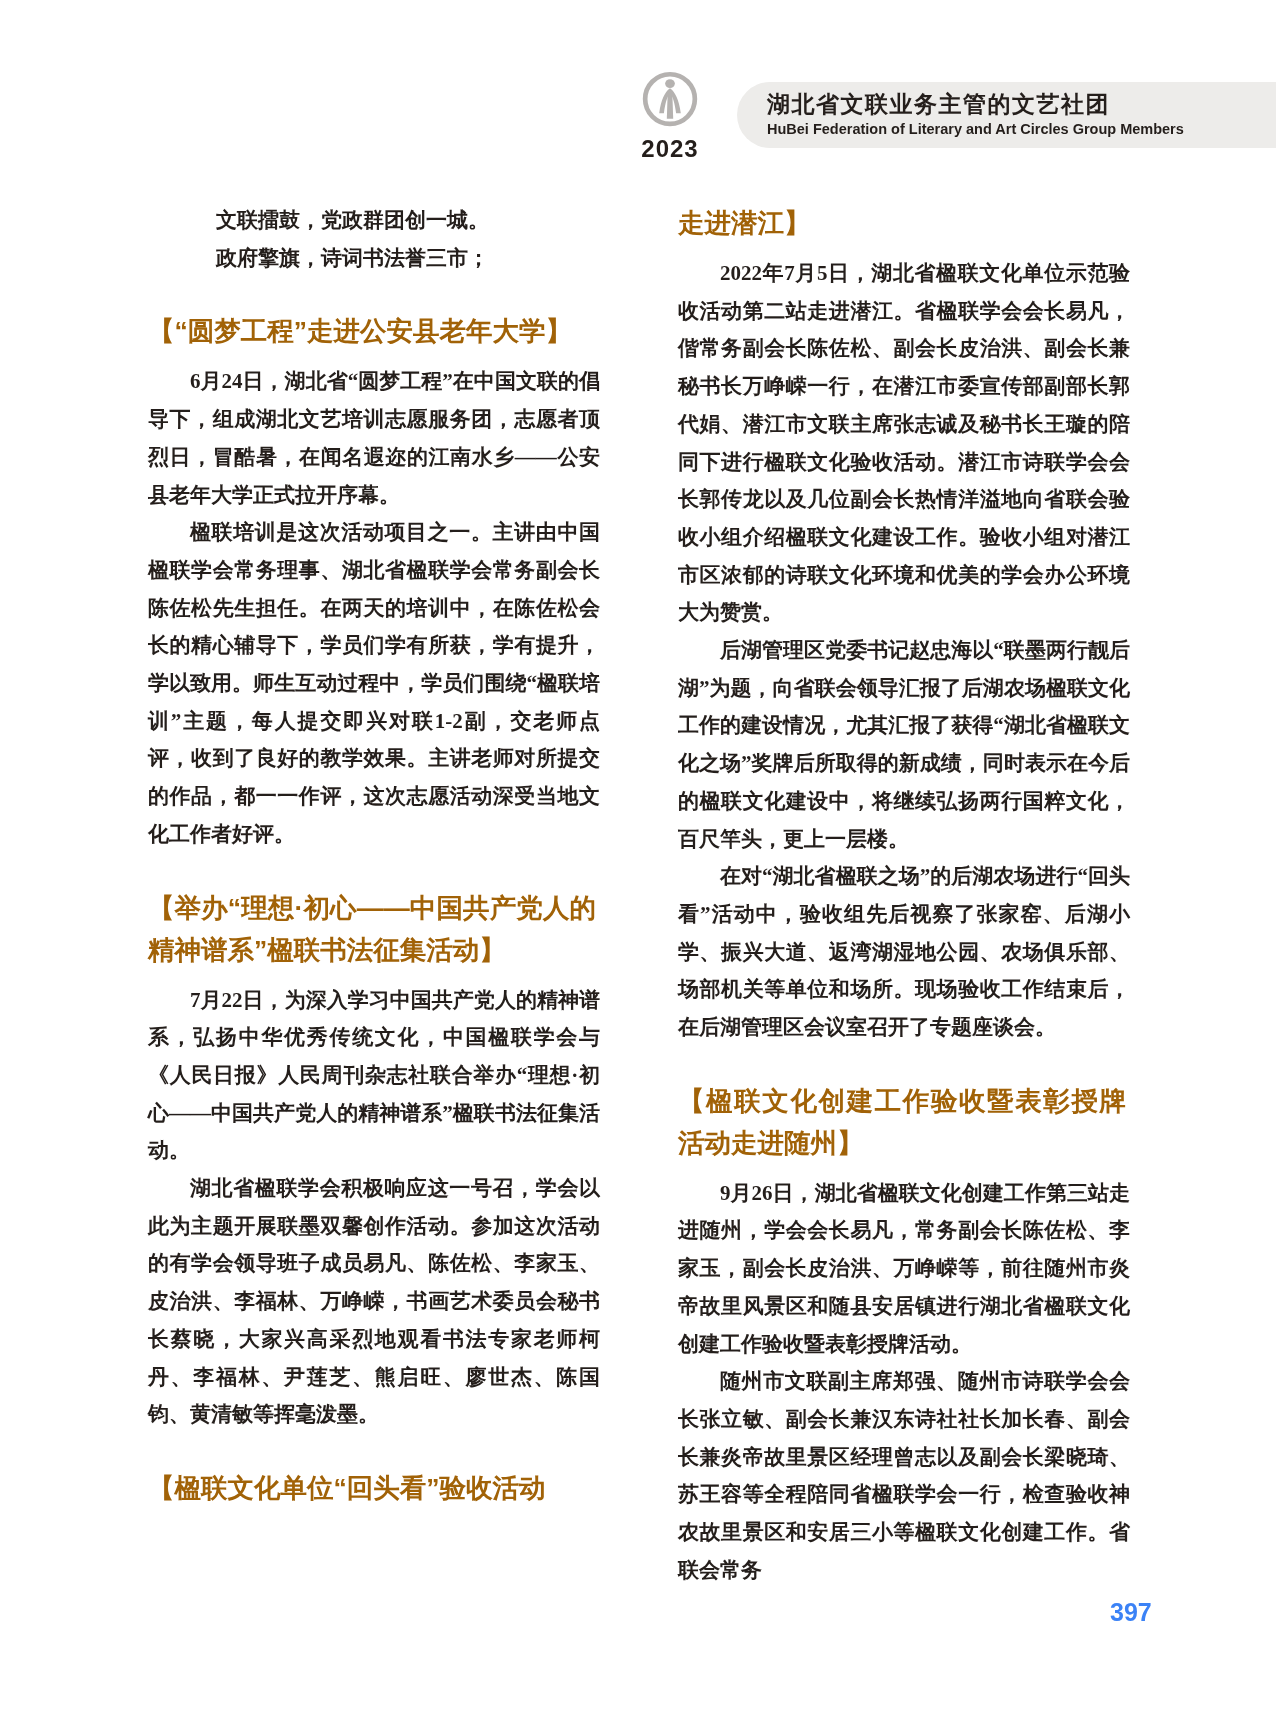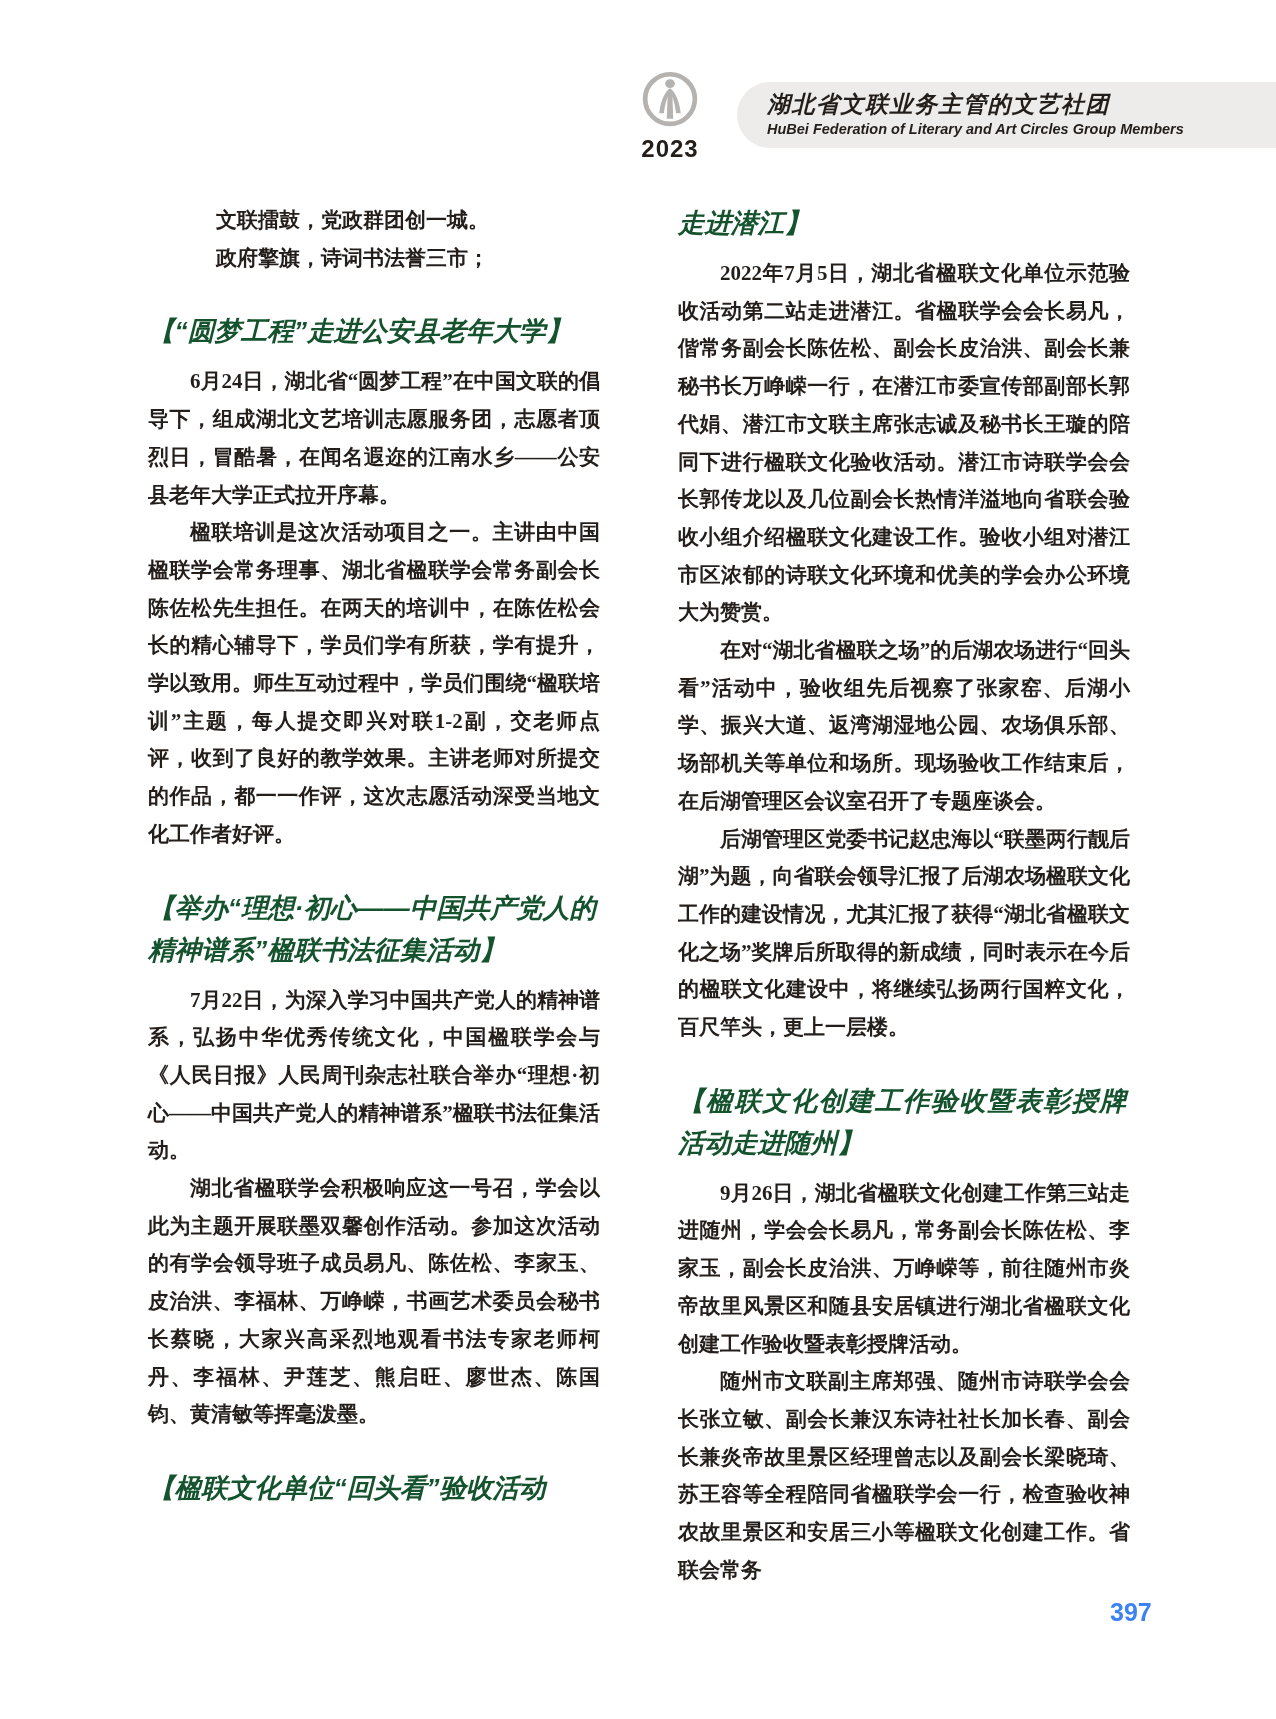--- a/index.html
+++ b/index.html
@@ -18,21 +18,20 @@
   }
   .logo-year{
     font-family:"Liberation Sans", sans-serif;
     font-weight:800;font-size:24px;letter-spacing:1px;
     margin-top:1px;color:#241e1b;
   }
   .header-band{
     position:absolute;left:737px;top:82px;right:0;height:66px;
     background:#edecea;
     border-radius:33px 0 0 33px;
-    font-style:italic;
   }
   .header-band-inner{padding:9px 18px 0 30px;}
   .title-cn{
     font-family:"Liberation Sans", sans-serif;
     font-weight:800;font-size:23px;line-height:27px;
     letter-spacing:1.5px;color:#241e1b;
   }
   .title-en{
     font-family:"Liberation Sans", sans-serif;
     font-weight:700;font-size:14.5px;line-height:20px;
@@ -45,22 +44,22 @@
     text-align:justify;text-justify:inter-ideograph;
   }
   .col-left{left:148px;}
   .col-right{left:678px;}
   .para{margin:0;text-indent:2em;font-weight:600;}
   .para.noindent{text-indent:0;}
   .verse{margin:0;padding-left:68px;font-weight:600;}
   .heading{
     font-family:"Liberation Sans", sans-serif;
     font-weight:900;font-size:26.5px;line-height:42px;
-    margin:33px 4px 11px 0;color:#14532d;
-    text-align:justify;text-justify:inter-ideograph;font-style:italic;
+    margin:33px 4px 11px 0;color:#a16207;
+    text-align:justify;text-justify:inter-ideograph;
   }
   .heading.first{margin-top:0;}
   
   .page-number{
     position:absolute;left:1082px;top:1598px;
     font-family:"Liberation Sans", sans-serif;
     font-weight:800;font-size:25px;color:#3b82f6;margin-left:28px;
   }
 </style>
 </head>
@@ -97,22 +96,22 @@
     <p class="para">楹联培训是这次活动项目之一。主讲由中国楹联学会常务理事、湖北省楹联学会常务副会长陈佐松先生担任。在两天的培训中，在陈佐松会长的精心辅导下，学员们学有所获，学有提升，学以致用。师生互动过程中，学员们围绕“楹联培训”主题，每人提交即兴对联1-2副，交老师点评，收到了良好的教学效果。主讲老师对所提交的作品，都一一作评，这次志愿活动深受当地文化工作者好评。</p>
     <h2 class="heading">【举办“理想·初心——中国共产党人的精神谱系”楹联书法征集活动】</h2>
     <p class="para">7月22日，为深入学习中国共产党人的精神谱系，弘扬中华优秀传统文化，中国楹联学会与《人民日报》人民周刊杂志社联合举办“理想·初心——中国共产党人的精神谱系”楹联书法征集活动。</p>
     <p class="para">湖北省楹联学会积极响应这一号召，学会以此为主题开展联墨双馨创作活动。参加这次活动的有学会领导班子成员易凡、陈佐松、李家玉、皮治洪、李福林、万峥嵘，书画艺术委员会秘书长蔡晓，大家兴高采烈地观看书法专家老师柯丹、李福林、尹莲芝、熊启旺、廖世杰、陈国钧、黄清敏等挥毫泼墨。</p>
     <h2 class="heading">【楹联文化单位“回头看”验收活动</h2>
   </div>
 
   <div class="col col-right">
     <h2 class="heading first">走进潜江】</h2>
     <p class="para">2022年7月5日，湖北省楹联文化单位示范验收活动第二站走进潜江。省楹联学会会长易凡，偕常务副会长陈佐松、副会长皮治洪、副会长兼秘书长万峥嵘一行，在潜江市委宣传部副部长郭代娟、潜江市文联主席张志诚及秘书长王璇的陪同下进行楹联文化验收活动。潜江市诗联学会会长郭传龙以及几位副会长热情洋溢地向省联会验收小组介绍楹联文化建设工作。验收小组对潜江市区浓郁的诗联文化环境和优美的学会办公环境大为赞赏。</p>
+    <p class="para">后湖管理区党委书记赵忠海以“联墨两行靓后湖”为题，向省联会领导汇报了后湖农场楹联文化工作的建设情况，尤其汇报了获得“湖北省楹联文化之场”奖牌后所取得的新成绩，同时表示在今后的楹联文化建设中，将继续弘扬两行国粹文化，百尺竿头，更上一层楼。</p>
     <p class="para">在对“湖北省楹联之场”的后湖农场进行“回头看”活动中，验收组先后视察了张家窑、后湖小学、振兴大道、返湾湖湿地公园、农场俱乐部、场部机关等单位和场所。现场验收工作结束后，在后湖管理区会议室召开了专题座谈会。</p>
-    <p class="para">后湖管理区党委书记赵忠海以“联墨两行靓后湖”为题，向省联会领导汇报了后湖农场楹联文化工作的建设情况，尤其汇报了获得“湖北省楹联文化之场”奖牌后所取得的新成绩，同时表示在今后的楹联文化建设中，将继续弘扬两行国粹文化，百尺竿头，更上一层楼。</p>
     <h2 class="heading">【楹联文化创建工作验收暨表彰授牌活动走进随州】</h2>
     <p class="para">9月26日，湖北省楹联文化创建工作第三站走进随州，学会会长易凡，常务副会长陈佐松、李家玉，副会长皮治洪、万峥嵘等，前往随州市炎帝故里风景区和随县安居镇进行湖北省楹联文化创建工作验收暨表彰授牌活动。</p>
     <p class="para">随州市文联副主席郑强、随州市诗联学会会长张立敏、副会长兼汉东诗社社长加长春、副会长兼炎帝故里景区经理曾志以及副会长梁晓琦、苏王容等全程陪同省楹联学会一行，检查验收神农故里景区和安居三小等楹联文化创建工作。省联会常务</p>
   </div>
 
   <div class="page-number">397</div>
 
 </div>
 
 </body></html>

